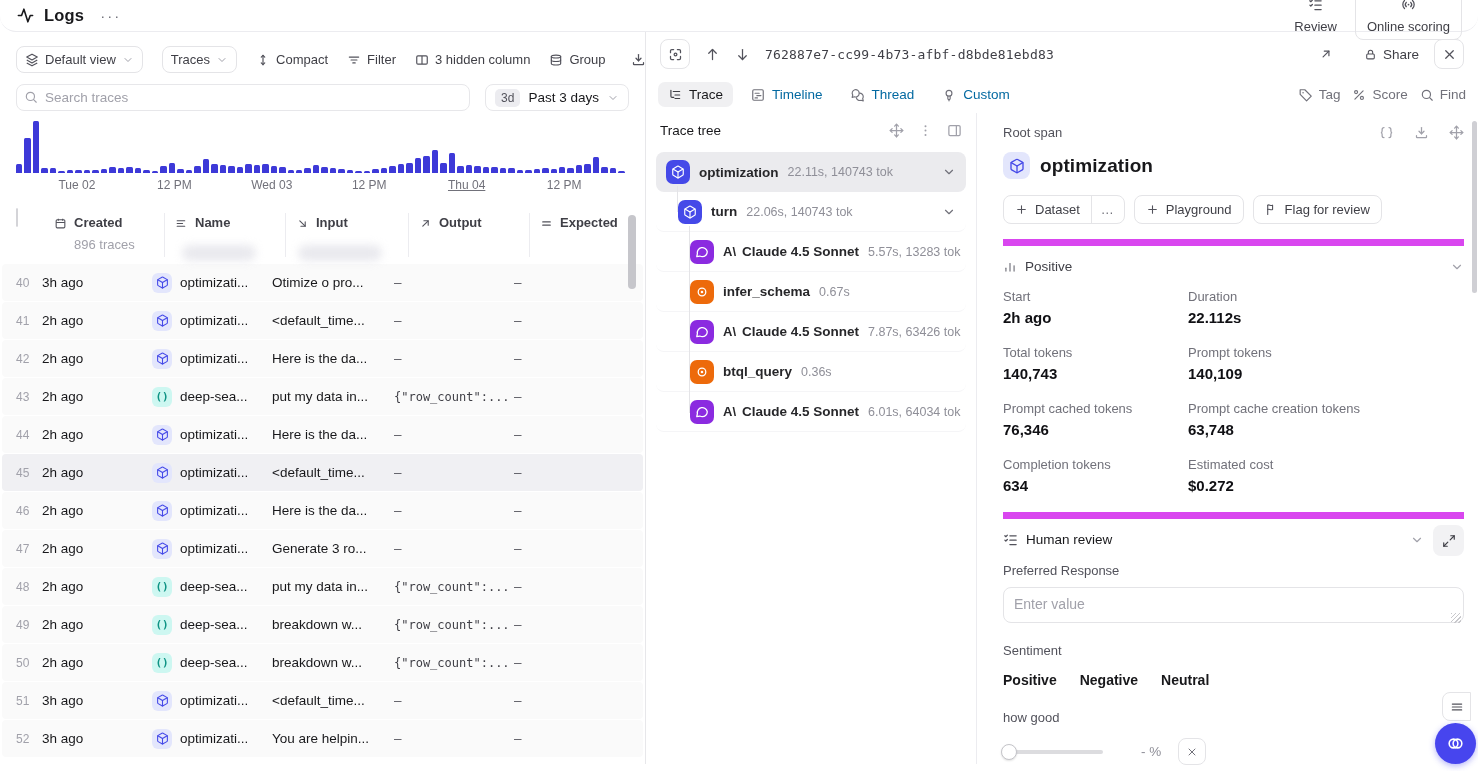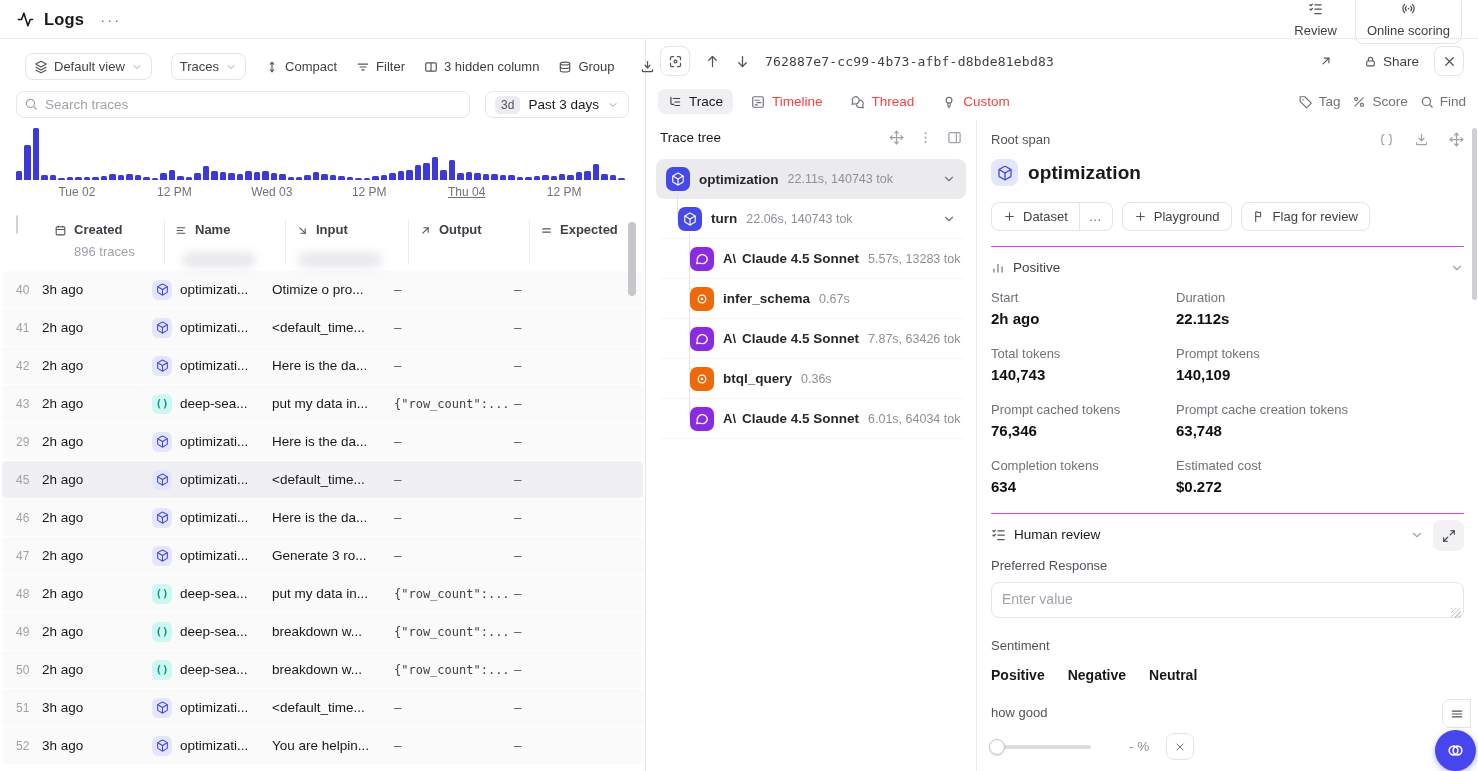--- a/index.html
+++ b/index.html
@@ -4,34 +4,34 @@
 <style>
   * { margin:0; padding:0; box-sizing:border-box; }
   html,body { width:1478px; height:771px; overflow:hidden; background:#fff;
     font-family:"Liberation Sans", sans-serif; color:#18181b; }
   .mono { font-family:"DejaVu Sans Mono", monospace; }
   svg { display:block; }
   .icn { display:inline-flex; align-items:center; justify-content:center; flex:none; }
   .icn svg { width:100%; height:100%; }
 
   
-  .topbar { height:39px; border-bottom:1px solid #ececf0; display:flex; align-items:center; padding:0 16px; }
+  .topbar { height:32px; border-bottom:1px solid #ececf0; display:flex; align-items:center; padding:0 16px;border-radius:16px; }
   .logo-icn { width:19px; height:19px; color:#18181b; }
   .app-title { font-size:16.5px; font-weight:700; margin-left:9px; letter-spacing:.2px; }
   .dots { margin-left:16px; color:#71717a; font-size:15px; letter-spacing:2px; cursor:pointer; }
   .topbar .spacer { flex:1; }
   .top-act { display:flex; align-items:center; gap:7px; font-size:13px; color:#3f3f46; cursor:pointer;flex-direction:column; }
   .top-act .icn { width:15px; height:15px; color:#52525b; }
   .pill { border:1px solid #e4e4e7; border-radius:8px; padding:5px 11px; }
 
   .body { display:flex; height:732px; }
 
   
   .left-pane { width:646px; border-right:1px solid #e7e7ea; position:relative; flex:none; }
-  .toolbar { display:flex; align-items:center; gap:19px; padding:14px 16px 0; font-size:13px; color:#3f3f46;margin-left:9px; }
+  .toolbar { display:flex; align-items:center; gap:19px; padding:14px 16px 0; font-size:13px; color:#3f3f46; }
   .tb-btn { display:flex; align-items:center; gap:6px; cursor:pointer; white-space:nowrap; }
   .tb-btn.bordered { border:1px solid #e4e4e7; border-radius:8px; padding:5px 8px; }
   .tb-btn .icn { width:14px; height:14px; color:#52525b; }
   .tb-btn .chev { width:12px; height:12px; color:#a1a1aa; }
 
   .search-row { display:flex; align-items:center; margin:11px 16px 0; gap:12px; }
   .search-box { position:relative; width:454px; }
   .search-box .icn { position:absolute; left:8px; top:6px; width:14px; height:14px; color:#a1a1aa; }
   .search-box input { width:100%; height:27px; border:1px solid #e7e7ea; border-radius:8px; padding:0 8px 0 28px;
       font-size:13.5px; font-family:inherit; color:#18181b; outline:none; }
@@ -82,21 +82,21 @@
       justify-content:center; color:#52525b; cursor:pointer; background:#fff; }
   .sq-btn .icn { width:15px; height:15px; }
   .nav-arrow { width:15px; height:15px; color:#52525b; cursor:pointer; }
   .trace-id { font-size:13px; color:#3f3f46; letter-spacing:.2px; }
   .navrow .spacer { flex:1; }
   .nav-icn { width:14px; height:14px; color:#52525b; cursor:pointer; }
   .share { display:flex; align-items:center; gap:6px; font-size:13.5px; color:#3f3f46; cursor:pointer; }
   .share .icn { width:13px; height:13px; color:#52525b; }
 
   .tabsrow { height:37px; display:flex; align-items:center; gap:0; padding:0 12px;justify-content:center; }
-  .tab { display:flex; align-items:center; gap:7px; font-size:13.5px; color:#ef4444; padding:5px 10px; border-radius:7px; cursor:pointer; }
+  .tab { display:flex; align-items:center; gap:7px; font-size:13.5px; color:#0369a1; padding:5px 10px; border-radius:7px; cursor:pointer; }
   .tab .icn { width:14px; height:14px; color:#71717a; }
   .tab.active { background:#f0f0f2; color:#18181b; }
   .tab.active .icn { color:#3f3f46; }
   .tabsrow .spacer { flex:1; }
   .tab-act { display:flex; align-items:center; gap:6px; font-size:13.5px; color:#71717a; cursor:pointer; margin-left:12px; }
   .tab-act .icn { width:14px; height:14px; }
 
   .panes { flex:1; display:flex; min-height:0; }
   .tree-col { width:331px; flex:none; border-right:1px solid #ececf0; padding:10px 10px 0 10px; }
   .tree-head { display:flex; align-items:center; padding:0 4px; }
@@ -116,21 +116,21 @@
   .sp-icn.llm { background:var(--purple,#8b2be0); }
   .sp-icn.tool { background:var(--orange,#ed6a0b); }
   .a-mark { font-weight:700; font-size:13px; color:#27272a; margin-right:-3px; }
   .tree-name { font-size:13.5px; font-weight:600; color:#27272a; white-space:nowrap; }
   .tree-row.ind2 .tree-name { font-weight:600; }
   .tree-meta { font-size:12.5px; color:#8f8f98; white-space:nowrap; }
   .tree-chev { position:absolute; right:10px; width:14px; height:14px; color:#71717a; }
   .conn { position:absolute; background:#e4e4e7; }
 
   .detail-col { flex:1; min-width:0; padding:0 14px; }
-  .sect { border-bottom:1px solid #d946ef; }
+  .sect { border-bottom:7px solid #d946ef;margin-left:12px; }
   .rs-head { display:flex; align-items:center; padding-top:12px; }
   .rs-label { font-size:13px; color:#52525b; }
   .rs-head .spacer { flex:1; }
   .rs-head .icn { width:15px; height:15px; color:#a1a1aa; margin-left:20px; cursor:pointer; }
   .rs-title { display:flex; align-items:center; gap:10px; margin-top:12px; }
   .rs-chip { width:27px; height:27px; border-radius:8px; background:var(--chip-blue-bg,#e3e6fc);
       color:var(--accent-blue,#4549e8); display:flex; align-items:center; justify-content:center; }
   .rs-chip .icn { width:16px; height:16px; }
   .rs-name { font-size:19px; font-weight:700; letter-spacing:.1px; }
   .btnrow { display:flex; align-items:center; gap:9px; margin:16px 0 15px; }
@@ -536,21 +536,21 @@
             <span class="c-created">2h ago</span>
             <span class="c-name">
               <span class="chip teal">()</span>
               <span>deep-sea...</span>
             </span>
             <span class="c-input">put my data in...</span>
             <span class="c-output"><span class="mono">{"row_count":...</span></span>
             <span class="c-expected">–</span>
           </div>
           <div class="trow">
-            <span class="c-num">29</span>
+            <span class="c-num">44</span>
             <span class="c-created">2h ago</span>
             <span class="c-name">
               <span class="chip blue">
                 <span class="icn">
                   <svg viewBox="0 0 24 24" fill="none" stroke="currentColor" stroke-width="2" stroke-linecap="round" stroke-linejoin="round">
                     <path d="M21 8a2 2 0 0 0-1-1.73l-7-4a2 2 0 0 0-2 0l-7 4A2 2 0 0 0 3 8v8a2 2 0 0 0 1 1.73l7 4a2 2 0 0 0 2 0l7-4A2 2 0 0 0 21 16Z"></path>
                     <path d="m3.3 7 8.7 5 8.7-5"></path>
                     <path d="M12 22V12"></path>
                   </svg>
                 </span>

